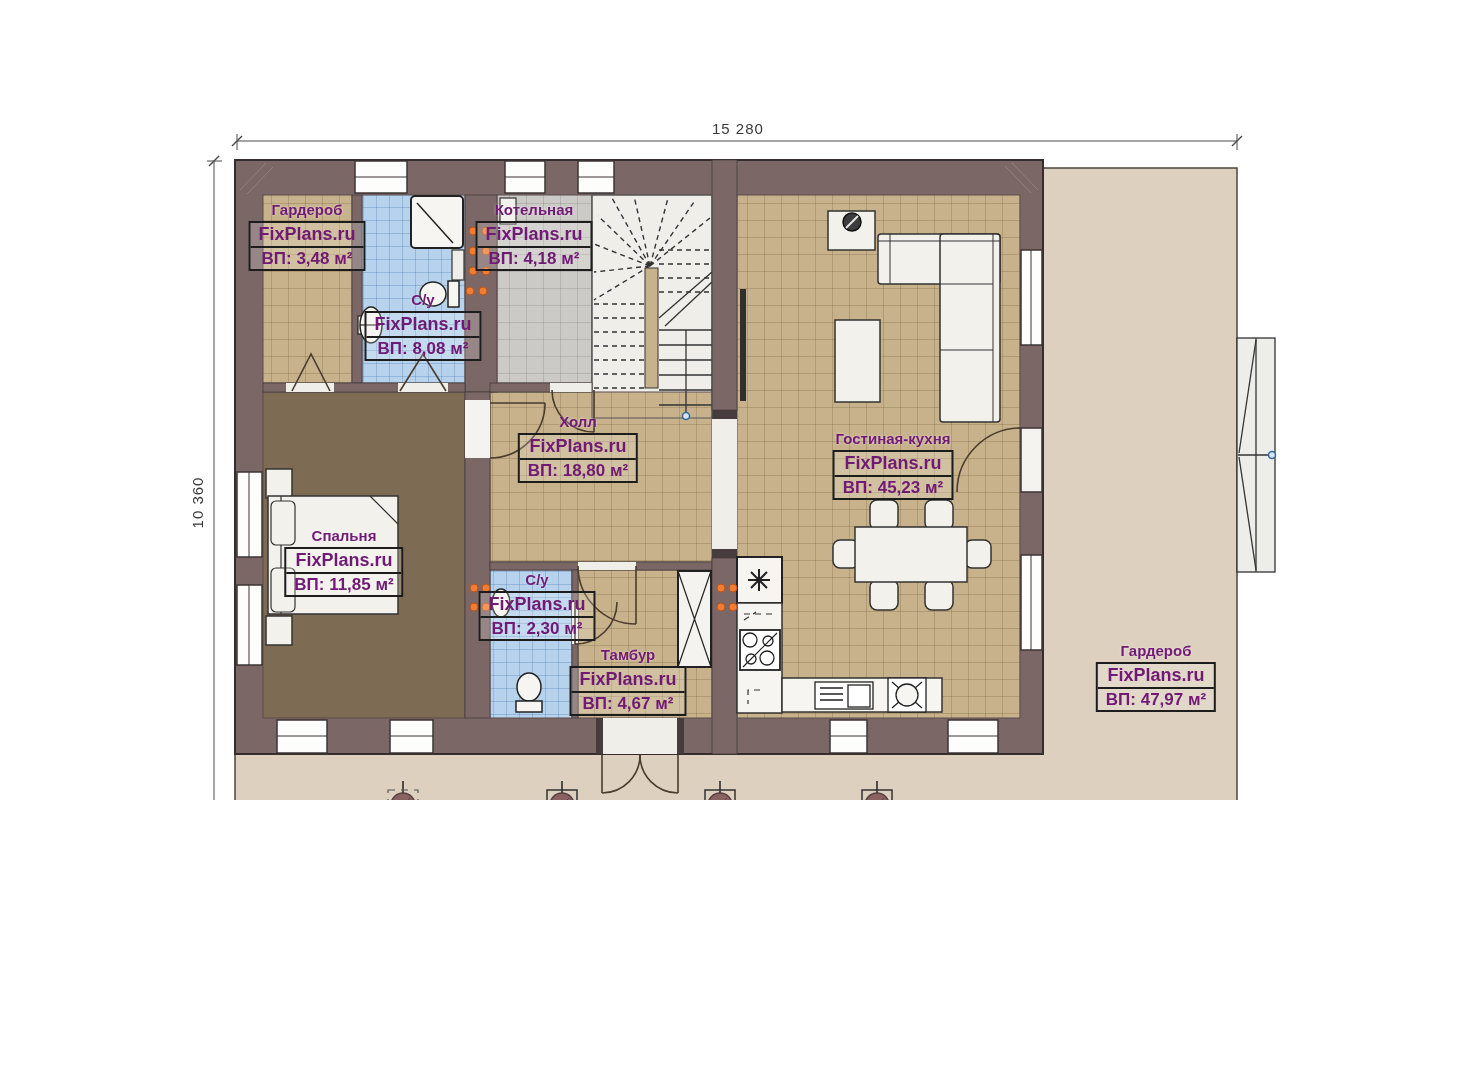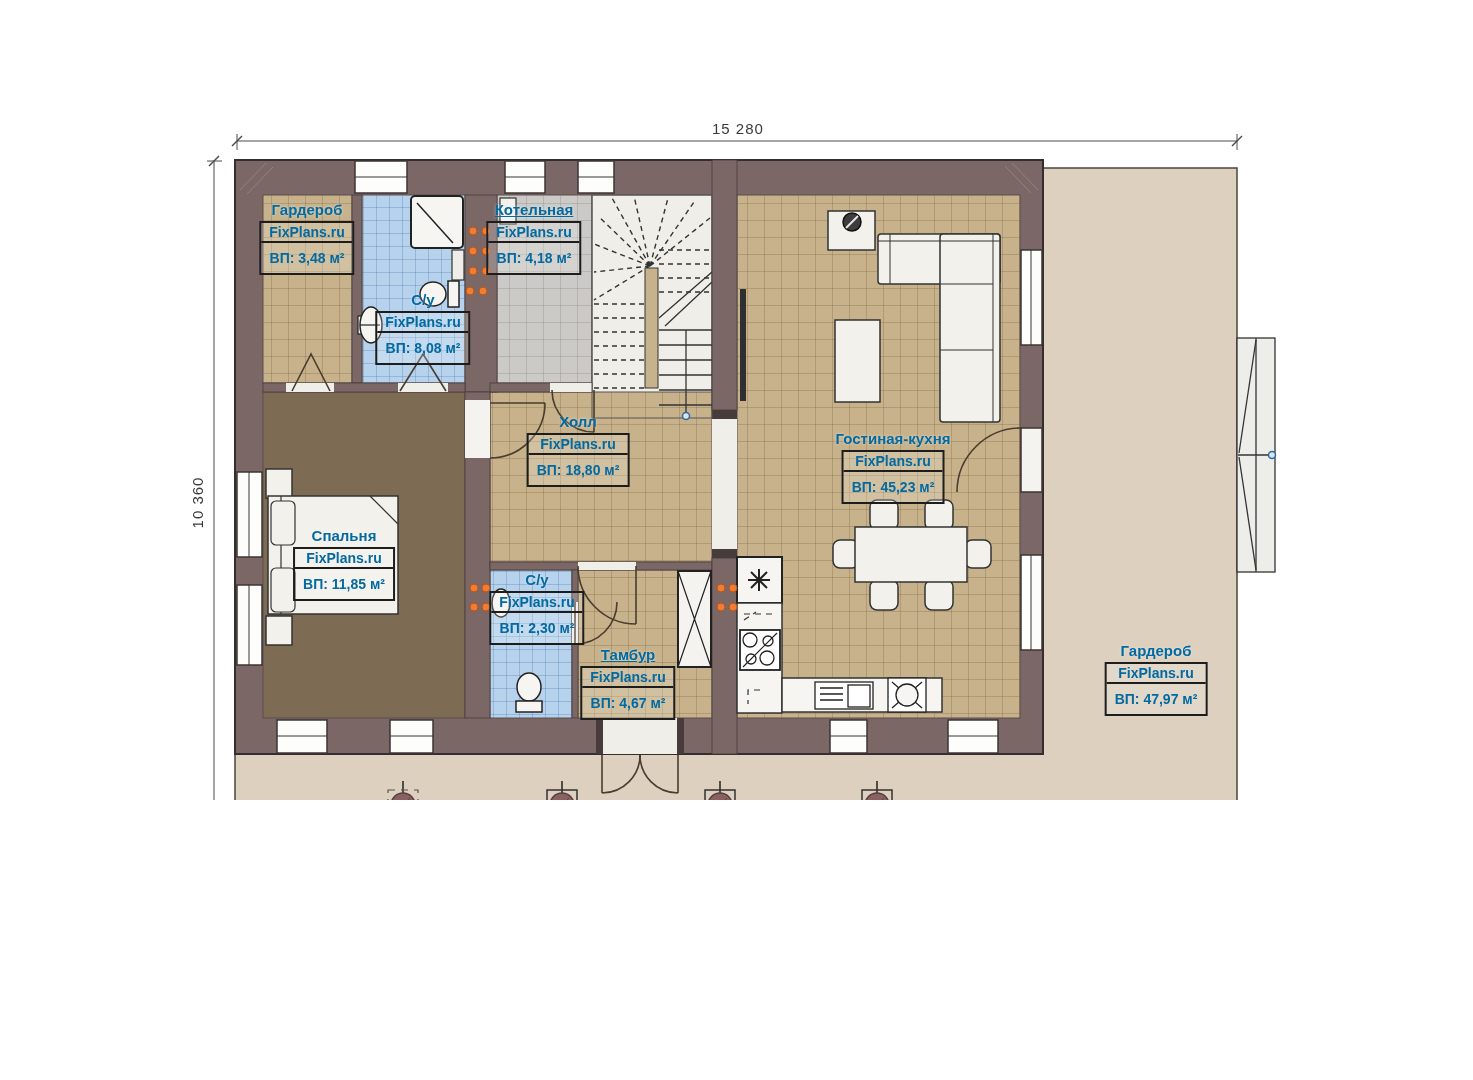--- a/index.html
+++ b/index.html
@@ -2,26 +2,26 @@
 <html><head>
 <meta charset="utf-8">
 <style>
   html,body{margin:0;padding:0;background:#ffffff;}
   #canvas{position:relative;width:1473px;height:800px;background:#ffffff;overflow:hidden;
           font-family:"Liberation Sans","DejaVu Sans",sans-serif;}
   svg{position:absolute;left:0;top:0;}
   .dim-label{position:absolute;font-size:15px;color:#3a3a3a;letter-spacing:1px;}
   .dim-label.vert{transform:rotate(-90deg);transform-origin:center;}
   .room-label{position:absolute;transform:translateX(-50%);text-align:center;
-              font-weight:bold;font-size:15px;color:#0369a1;z-index:5;line-height:1.15;}
+              font-weight:bold;font-size:15px;color:#701a75;z-index:5;line-height:1.15;}
   .rl-name{white-space:nowrap;text-shadow:0 0 3px rgba(255,255,255,.55);padding:0 3px;}
   .rl-box{display:inline-block;border:2px solid #1d1d1d;margin-top:3px;
           background:rgba(248,246,240,0.22);}
-  .rl-wm{border-bottom:2px solid #1d1d1d;padding:1px 8px;white-space:nowrap;font-size:14px;}
-  .rl-area{padding:7px 8px;white-space:nowrap;font-size:14px;}
+  .rl-wm{border-bottom:2px solid #1d1d1d;padding:1px 8px;white-space:nowrap;font-size:18px;}
+  .rl-area{padding:1px 8px;white-space:nowrap;font-size:17px;}
 </style>
 </head>
 <body>
 
 <div id="canvas">
 
 <svg width="1473" height="1080" viewBox="0 0 1473 1080">
   <defs>
     <pattern id="tan" width="17" height="17" patternUnits="userSpaceOnUse">
       <rect width="17" height="17" fill="#c7b28b"></rect>
@@ -323,21 +323,21 @@
 
 <div class="dim-label" style="left:712px;top:120px;">15 280</div>
 <div class="dim-label vert" style="left:172px;top:494px;">10 360</div>
 
 <div class="room-label" style="left:307px;top:201px;">
   <div class="rl-name">Гардероб</div>
   <div class="rl-box"><div class="rl-wm">FixPlans.ru</div>
   <div class="rl-area">ВП: 3,48 м²</div></div>
 </div>
 
-<div class="room-label" style="left:534px;top:201px;text-decoration:underline;">
+<div class="room-label" style="left:534px;top:201px;">
   <div class="rl-name">Котельная</div>
   <div class="rl-box"><div class="rl-wm">FixPlans.ru</div>
   <div class="rl-area">ВП: 4,18 м²</div></div>
 </div>
 
 <div class="room-label" style="left:423px;top:291px;">
   <div class="rl-name">С/у</div>
   <div class="rl-box"><div class="rl-wm">FixPlans.ru</div>
   <div class="rl-area">ВП: 8,08 м²</div></div>
 </div>
@@ -359,21 +359,21 @@
   <div class="rl-box"><div class="rl-wm">FixPlans.ru</div>
   <div class="rl-area">ВП: 11,85 м²</div></div>
 </div>
 
 <div class="room-label" style="left:537px;top:571px;">
   <div class="rl-name">С/у</div>
   <div class="rl-box"><div class="rl-wm">FixPlans.ru</div>
   <div class="rl-area">ВП: 2,30 м²</div></div>
 </div>
 
-<div class="room-label" style="left:628px;top:646px;text-decoration:underline;">
+<div class="room-label" style="left:628px;top:646px;">
   <div class="rl-name">Тамбур</div>
   <div class="rl-box"><div class="rl-wm">FixPlans.ru</div>
   <div class="rl-area">ВП: 4,67 м²</div></div>
 </div>
 
 <div class="room-label" style="left:1156px;top:642px;">
   <div class="rl-name">Гардероб</div>
   <div class="rl-box"><div class="rl-wm">FixPlans.ru</div>
   <div class="rl-area">ВП: 47,97 м²</div></div>
 </div>

